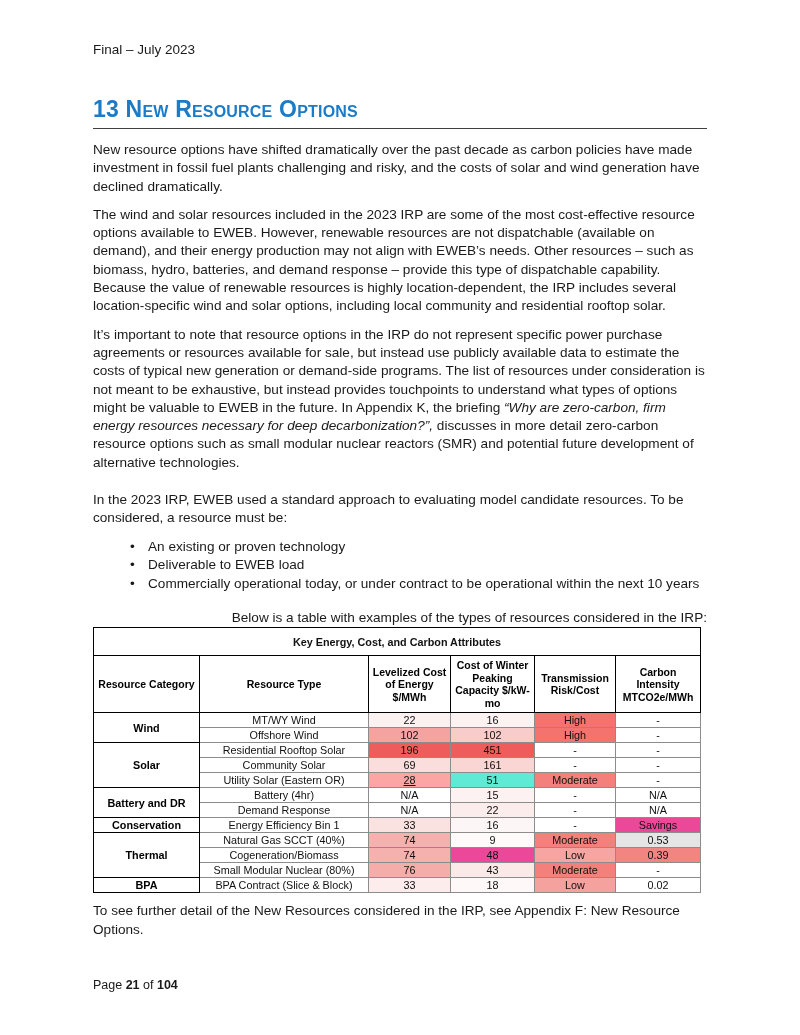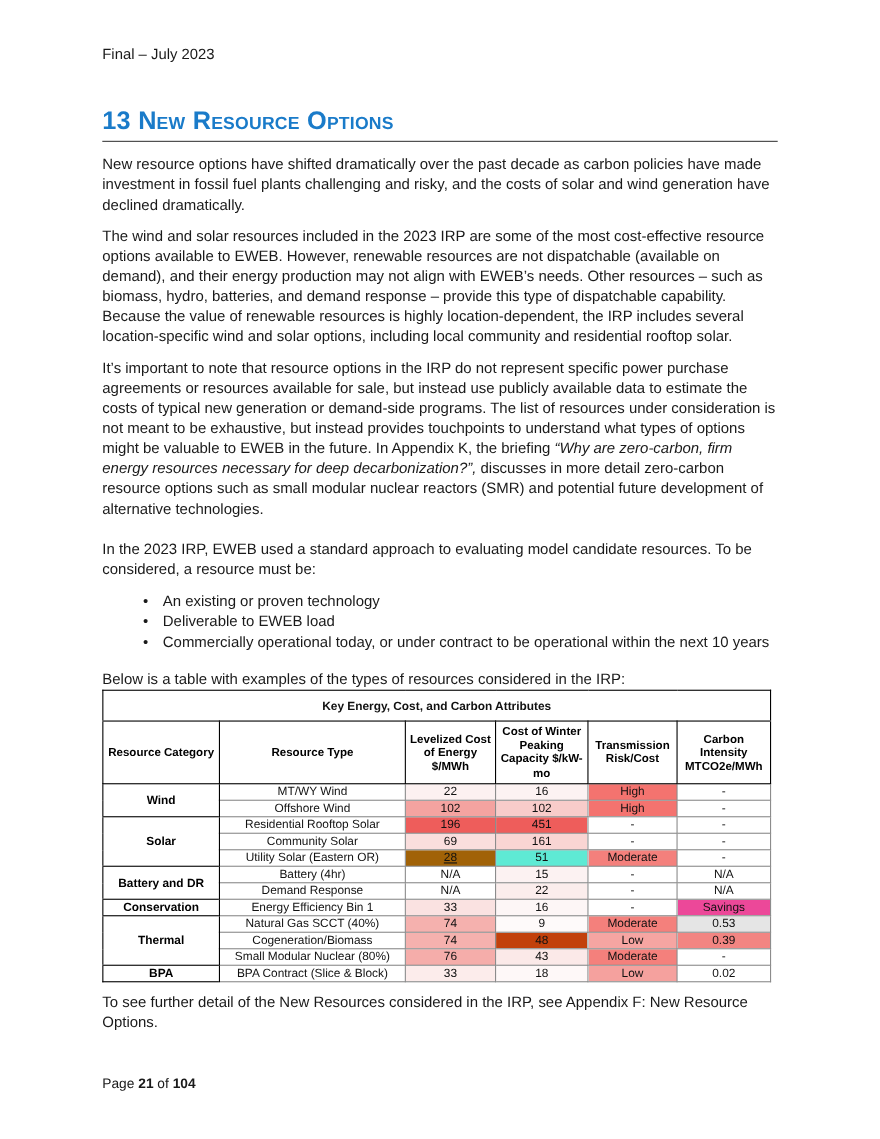--- a/index.html
+++ b/index.html
@@ -41,21 +41,21 @@
     line-height: 18.6px;
     padding-left: 55px;
     position: relative;
   }
   ul.criteria-list li .bullet-dot {
     position: absolute;
     left: 37px;
     top: 0;
   }
 
-  p.table-intro { margin-top: 16px; font-size: 13.6px; line-height: 17px; }
+  p.table-intro { margin-top: 16px; font-size: 13.6px; line-height: 17px; text-align: right; }
 
   table.attributes-table {
     border-collapse: collapse;
     table-layout: fixed;
     width: 607px;
     margin-top: 1px;
     border: 1.5px solid #000000;
   }
   table.attributes-table td {
     overflow: hidden;
@@ -178,21 +178,21 @@
         </tr>
         <tr class="data-row">
           <td class="rtype">Community Solar</td>
           <td class="val" style="background-color: rgb(250, 222, 221);">69</td>
           <td class="val" style="background-color: rgb(249, 213, 211);">161</td>
           <td class="val" style="background-color: rgb(255, 255, 255);">-</td>
           <td class="val" style="background-color: rgb(255, 255, 255);">-</td>
         </tr>
         <tr class="data-row">
           <td class="rtype">Utility Solar (Eastern OR)</td>
-          <td class="val" style="background-color: #a16207; text-decoration: underline;">28</td>
+          <td class="val" style="background-color: #fca5a5; text-decoration: underline;">28</td>
           <td class="val" style="background-color: #5eead4;">51</td>
           <td class="val" style="background-color: rgb(244, 128, 124);">Moderate</td>
           <td class="val" style="background-color: rgb(255, 255, 255);">-</td>
         </tr>
         <tr class="data-row group-start">
           <td class="cat" rowspan="2">Battery and DR</td>
           <td class="rtype">Battery (4hr)</td>
           <td class="val" style="background-color: rgb(255, 255, 255);">N/A</td>
           <td class="val" style="background-color: rgb(252, 242, 242);">15</td>
           <td class="val" style="background-color: rgb(255, 255, 255);">-</td>
@@ -217,21 +217,21 @@
           <td class="cat" rowspan="3">Thermal</td>
           <td class="rtype">Natural Gas SCCT (40%)</td>
           <td class="val" style="background-color: rgb(245, 177, 174);">74</td>
           <td class="val" style="background-color: rgb(254, 250, 250);">9</td>
           <td class="val" style="background-color: rgb(244, 128, 124);">Moderate</td>
           <td class="val" style="background-color: #e5e5e5;">0.53</td>
         </tr>
         <tr class="data-row">
           <td class="rtype">Cogeneration/Biomass</td>
           <td class="val" style="background-color: rgb(245, 177, 174);">74</td>
-          <td class="val" style="background-color: #c2410c;">48</td>
+          <td class="val" style="background-color: #ec4899;">48</td>
           <td class="val" style="background-color: rgb(246, 165, 162);">Low</td>
           <td class="val" style="background-color: rgb(242, 133, 130);">0.39</td>
         </tr>
         <tr class="data-row">
           <td class="rtype">Small Modular Nuclear (80%)</td>
           <td class="val" style="background-color: rgb(245, 173, 170);">76</td>
           <td class="val" style="background-color: rgb(251, 233, 232);">43</td>
           <td class="val" style="background-color: rgb(244, 128, 124);">Moderate</td>
           <td class="val" style="background-color: rgb(255, 255, 255);">-</td>
         </tr>

